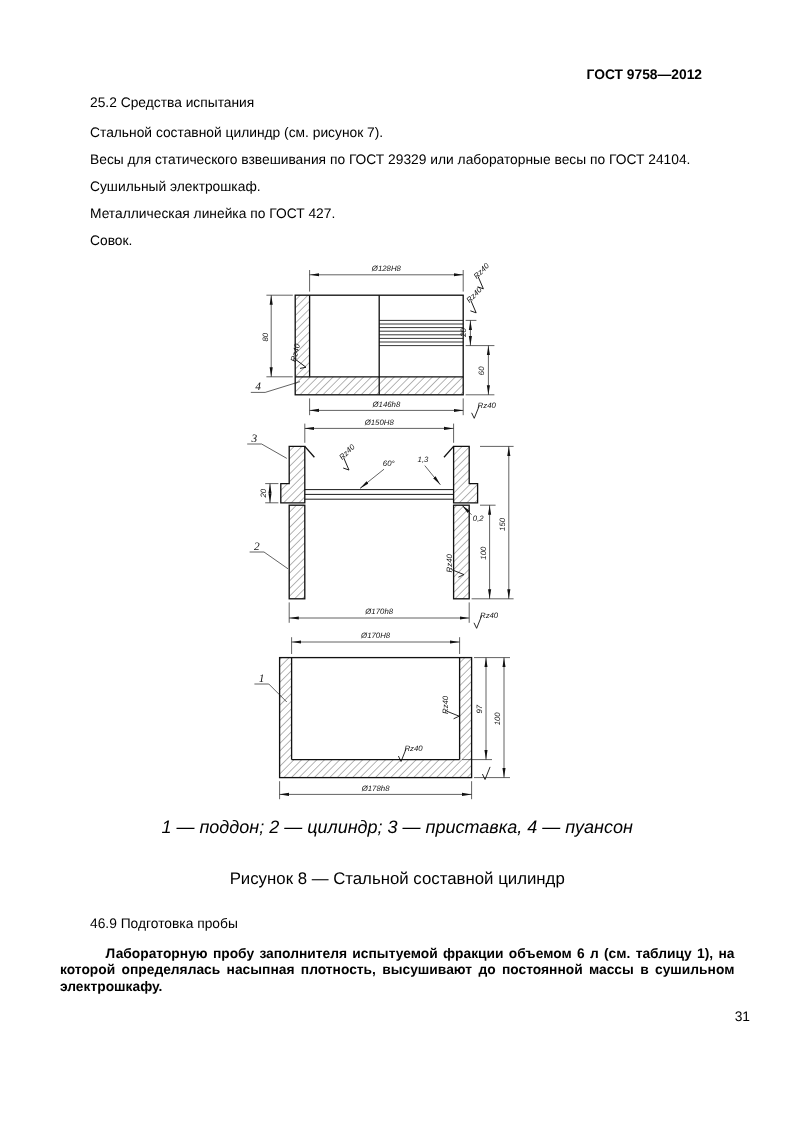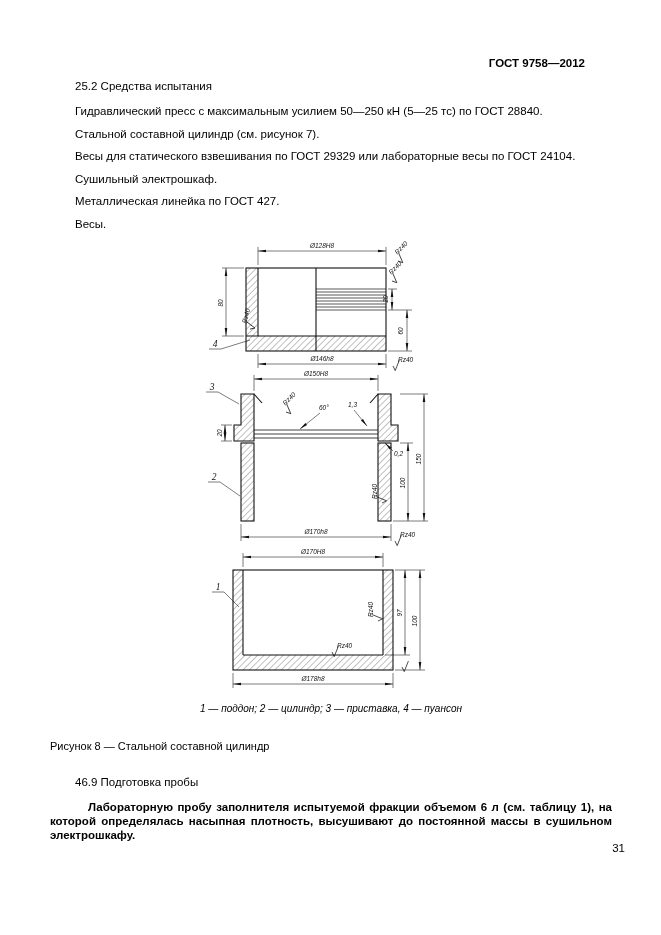--- a/index.html
+++ b/index.html
@@ -4,22 +4,22 @@
 <style>
   html,body{margin:0;padding:0;background:#e9e9e9;}
   .page{position:relative;width:661px;height:935px;background:#fff;
         font-family:"Liberation Sans",sans-serif;color:#000;overflow:hidden;box-sizing:border-box;}
   .gost-header{position:absolute;top:57px;right:76px;font-size:11.5px;font-weight:bold;}
   .content{padding:80px 49px 0 50px;}
   .sec-heading{font-size:11.5px;font-weight:normal;margin:0 0 12px;text-indent:25px;}
   .para{font-size:11.5px;line-height:14px;margin:0 0 8.5px;text-indent:25px;}
   .figure{margin-top:2px;}
   .drawing{display:block;margin-left:146px;}
-  .legend{font-size:10px;margin-top:2px;text-align:center;font-style:italic;}
-  .fig-caption{font-size:11px;margin-top:26px;text-align:left;}
+  .legend{font-size:15px;margin-top:2px;text-align:center;font-style:italic;}
+  .fig-caption{font-size:14px;margin-top:26px;text-align:center;}
   .heading-253{margin-top:24px;}
   .para-justify{text-indent:38px;text-align:justify;margin-bottom:0;font-weight:bold;}
   .page-number{position:absolute;top:842px;right:36px;font-size:11.5px;}
   
   .thin{fill:none;stroke:#111;stroke-width:0.55;}
   .bold-line{fill:none;stroke:#111;stroke-width:1.1;}
   .mid-line{fill:none;stroke:#111;stroke-width:0.8;}
   .knurl{stroke:#111;stroke-width:0.7;}
   .dim{font:italic 6.5px "Liberation Sans",sans-serif;fill:#111;}
   .plabel{font:italic 9.5px "Liberation Serif",serif;fill:#111;}
@@ -28,26 +28,25 @@
 <body>
 
 <div class="page">
 
   <div class="gost-header">ГОСТ 9758—2012</div>
 
   <div class="content">
 
     <div class="sec-heading">25.2 Средства испытания</div>
 
-    <p class="para">Гидравлический пресс с максимальным усилием 50—250 кН (5—25 тс) по ГОСТ 28840.</p>
     <p class="para">Стальной составной цилиндр (см. рисунок 7).</p>
     <p class="para">Весы для статического взвешивания по ГОСТ 29329 или лабораторные весы по ГОСТ 24104.</p>
     <p class="para">Сушильный электрошкаф.</p>
     <p class="para">Металлическая линейка по ГОСТ 427.</p>
-    <p class="para">Весы.</p>
+    <p class="para">Совок.</p>
 
     <div class="figure">
 
       <svg class="drawing" width="250" height="462" viewBox="0 0 250 462" role="img">
         <defs>
           <pattern id="hatch" patternUnits="userSpaceOnUse" width="4.5" height="4.5" patternTransform="rotate(45)">
             <line x1="0" y1="0" x2="0" y2="4.5" stroke="#333" stroke-width="0.6"></line>
           </pattern>
           <marker id="arr" viewBox="0 0 8 8" refX="8" refY="4" markerWidth="8" markerHeight="8" markerUnits="userSpaceOnUse" orient="auto-start-reverse">
             <path d="M0,2.7 L8,4 L0,5.3 Z" fill="#111"></path>

